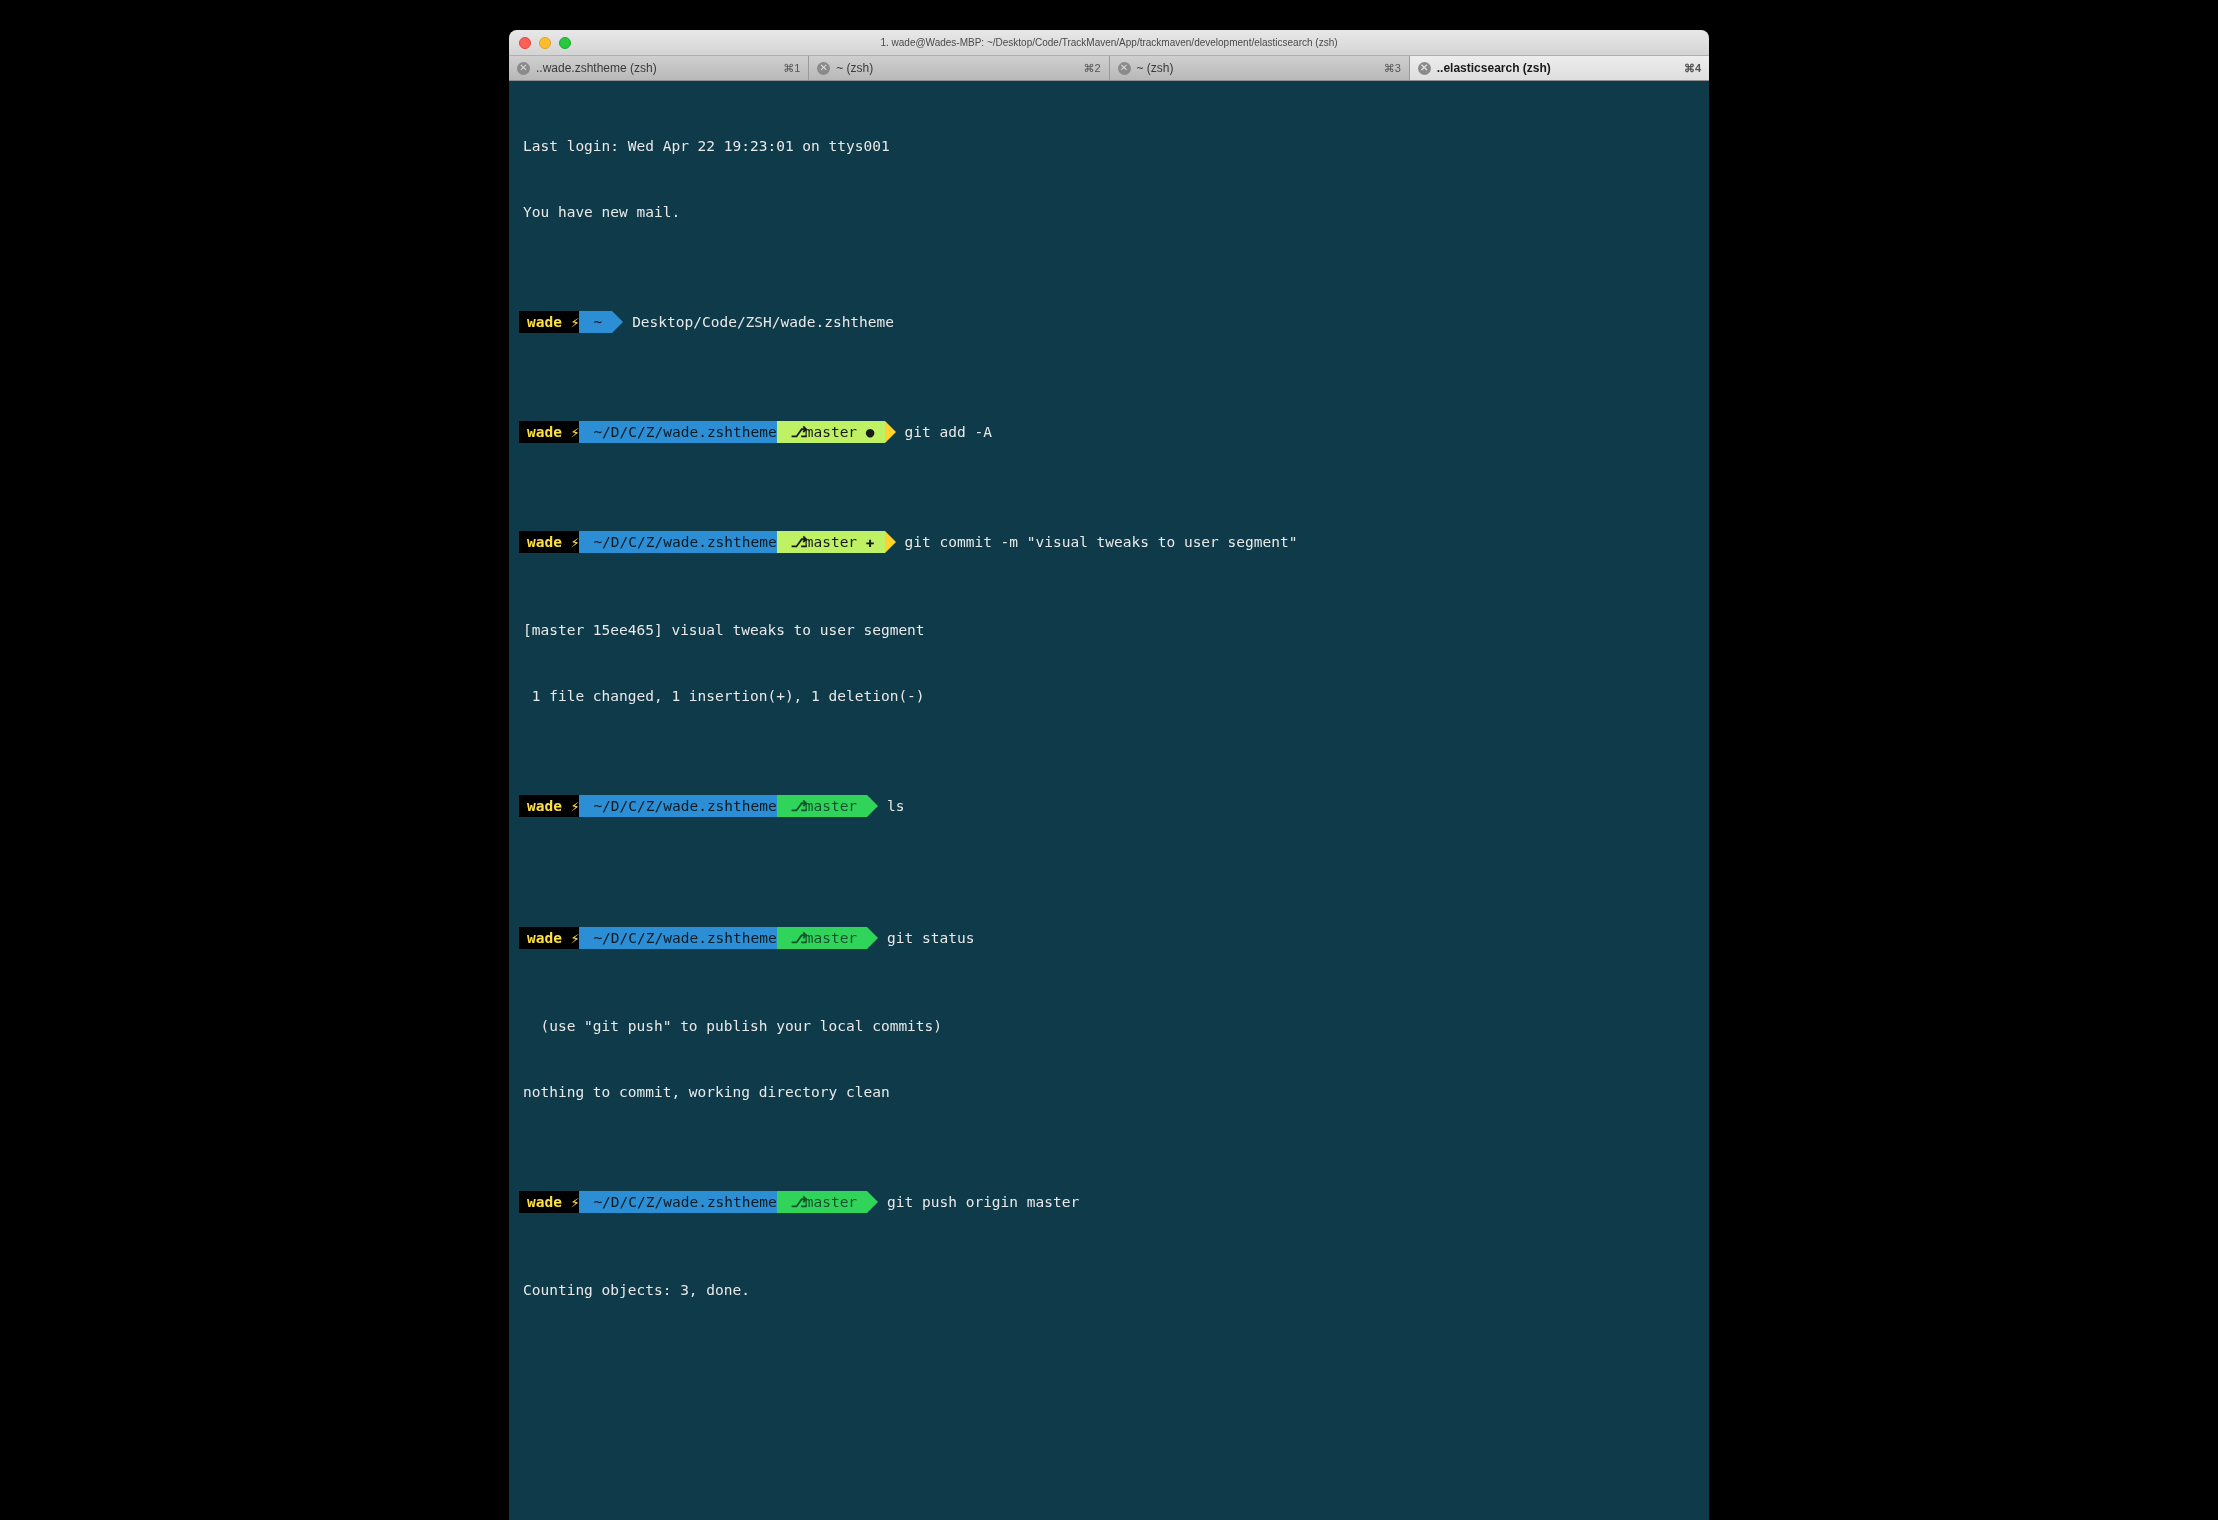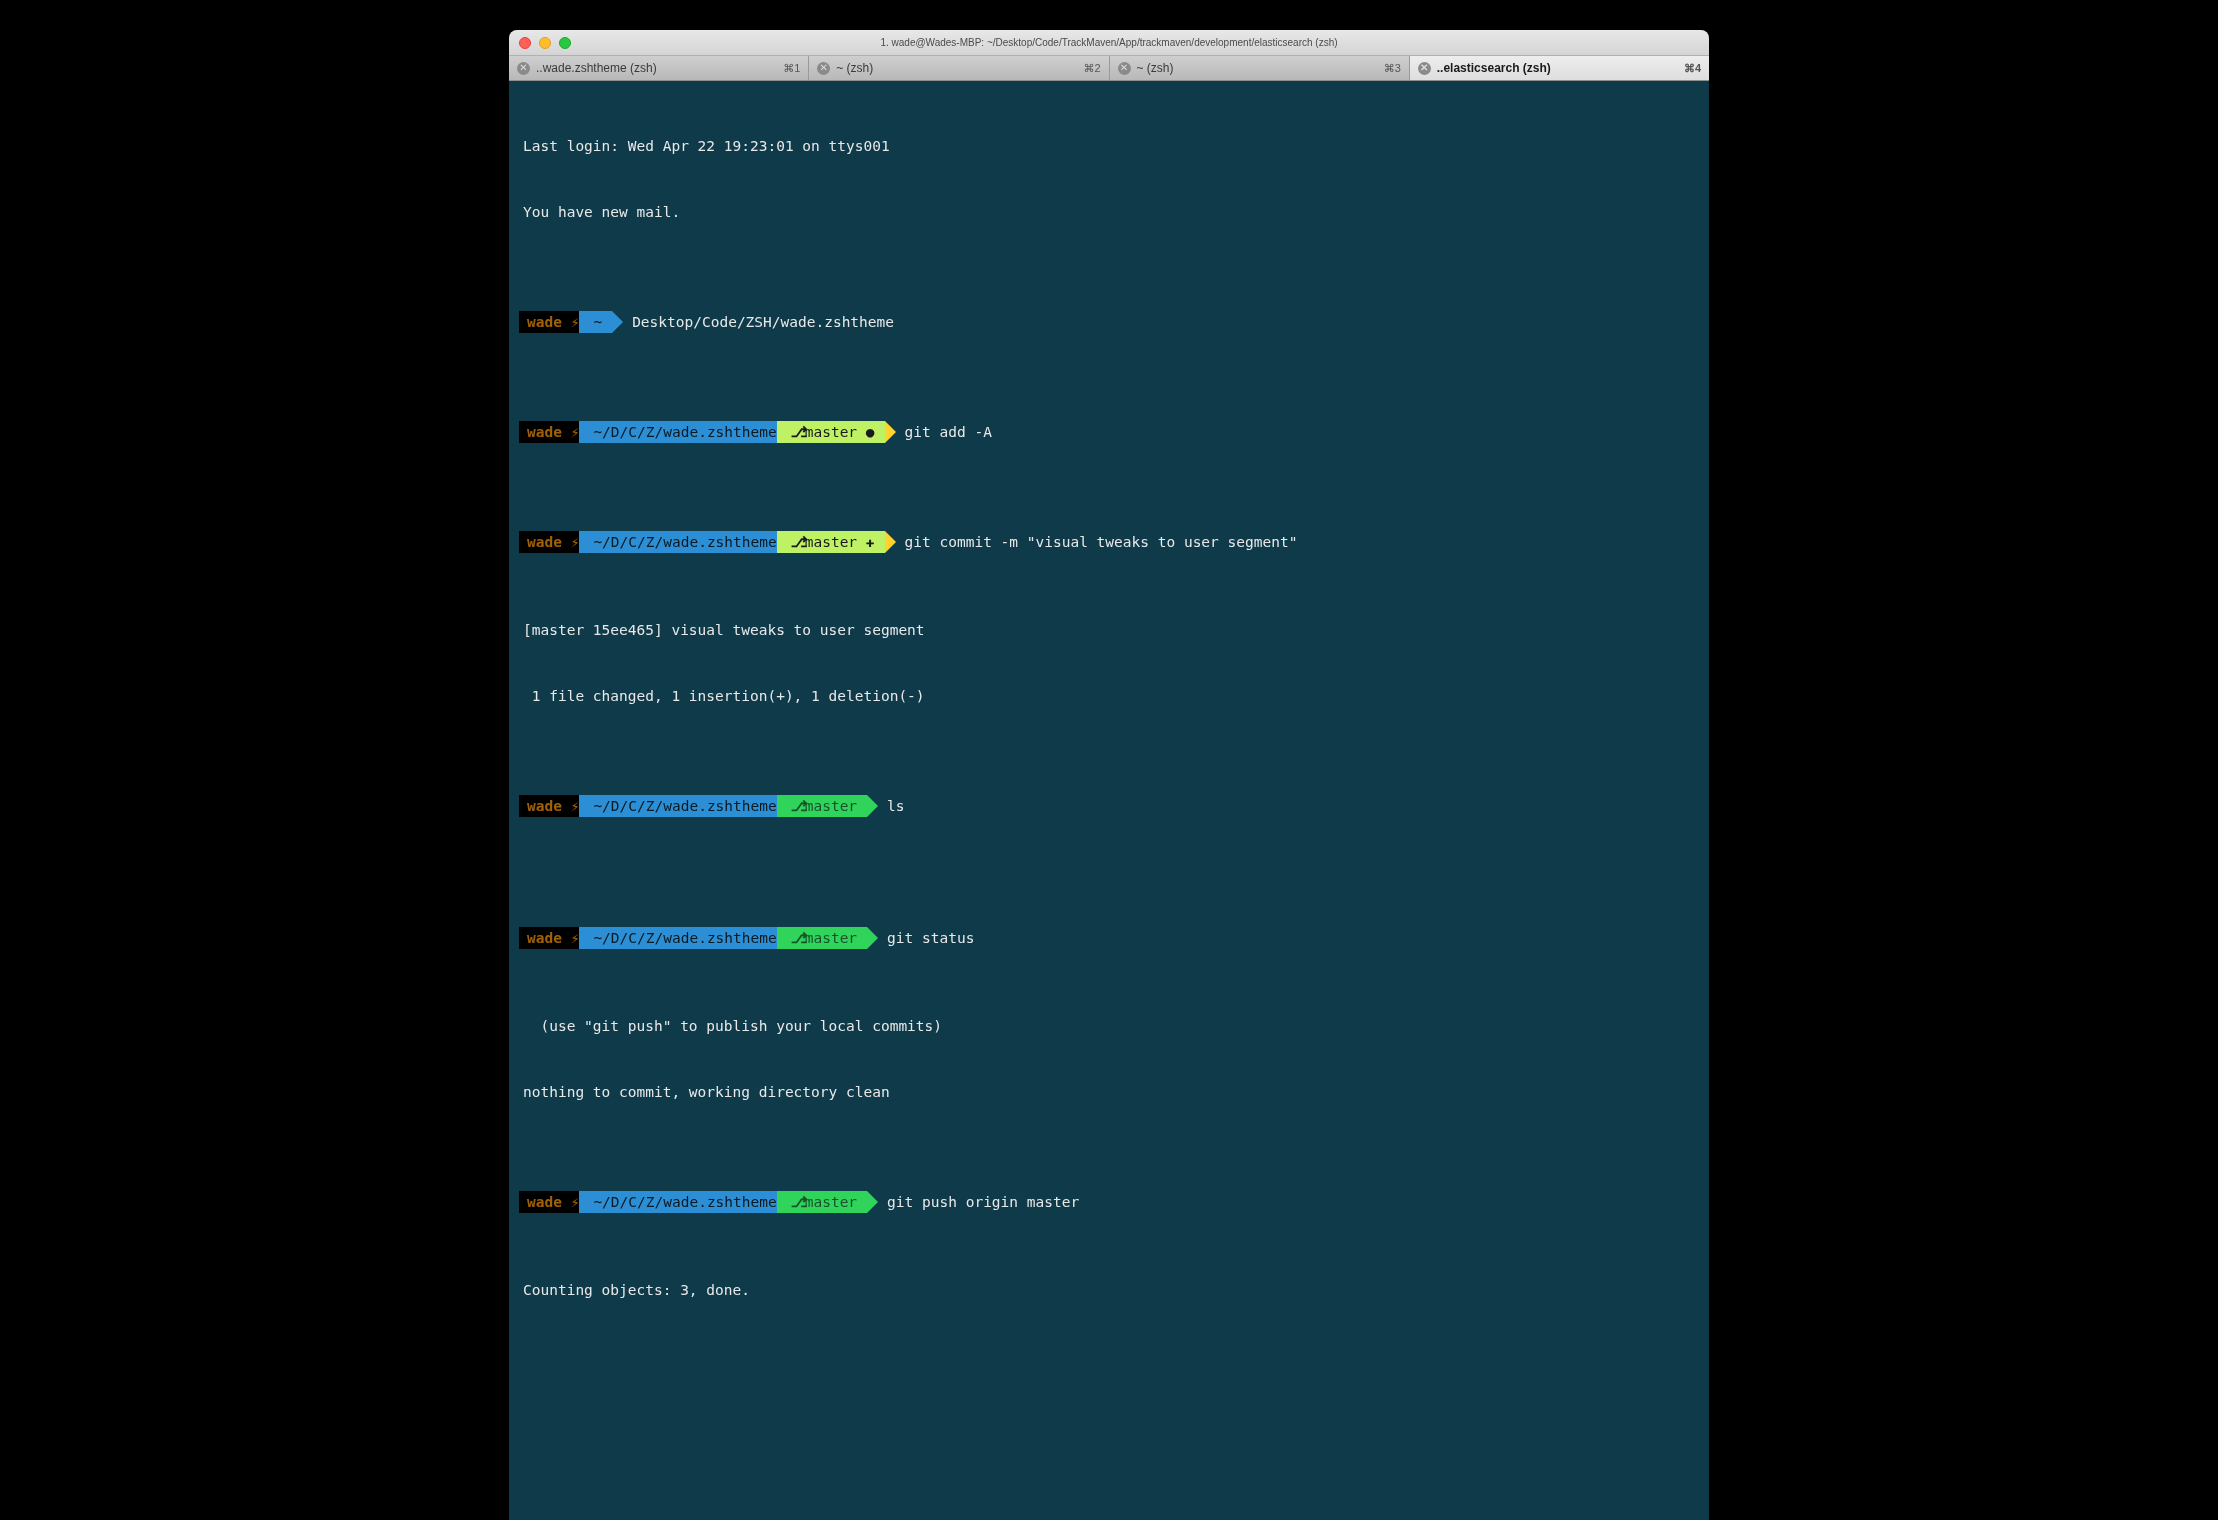--- a/index.html
+++ b/index.html
@@ -93,21 +93,21 @@
   }
   .seg:first-child { margin-left: 0; padding-left: 8px; }
   .seg::after {
     content: ""; position: absolute; right: -11px; top: 0;
     border-top: 11px solid transparent;
     border-bottom: 11px solid transparent;
     border-left: 11px solid currentColor;
     color: inherit;
   }
   .seg-black { background: #000; color: #000; }
-  .seg-black .txt { color: #a16207; }
+  .seg-black .txt { color: #fde047; }
   .seg-blue { background: #2c8fd6; color: #2c8fd6; }
   .seg-blue .txt { color: #0a1a22; }
   .seg-yellow { background: #bef264; color: #ffd22e; }
   .seg-yellow .txt { color: #1a1a1a; }
   .seg-green { background: #31d45a; color: #31d45a; }
   .seg-green .txt { color: #14532d; }
   .txt { font-family: "Menlo","Monaco",monospace; font-size: 14.5px; }
   .bolt { font-weight: bold; }
   .cmd { color: #e8e8e8; margin-left: 20px; }
 

